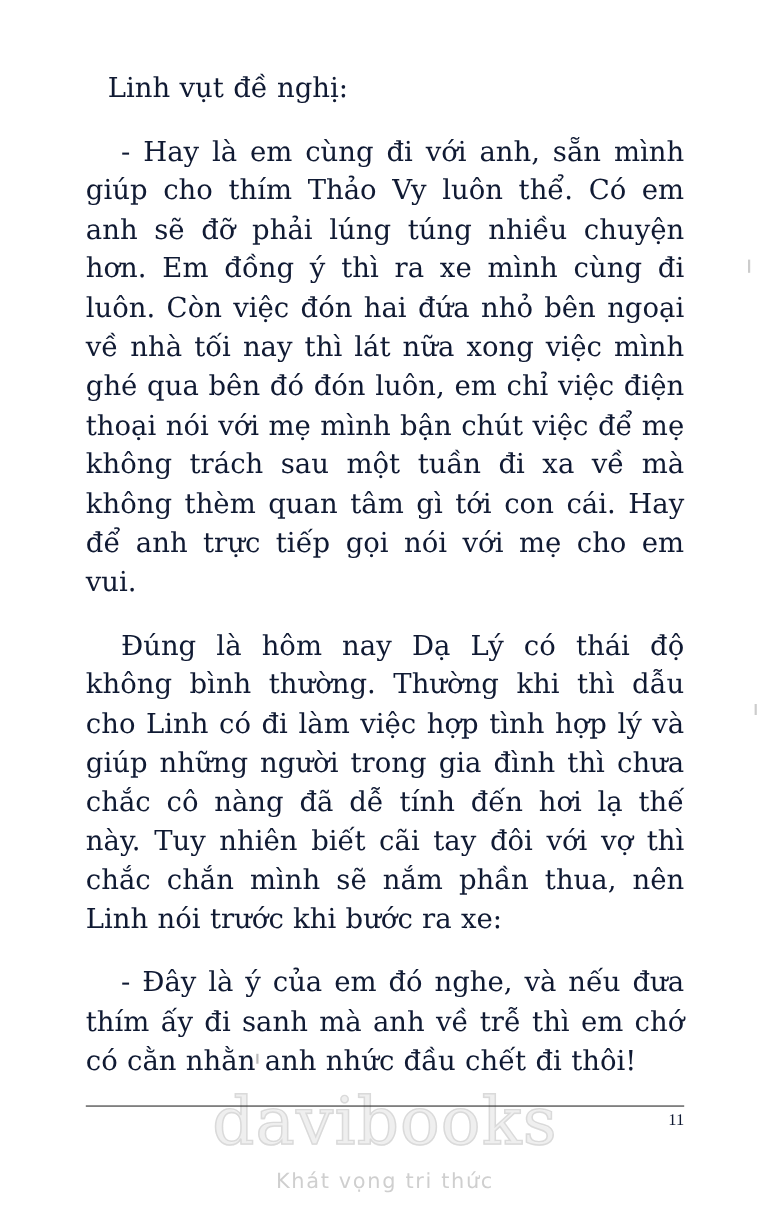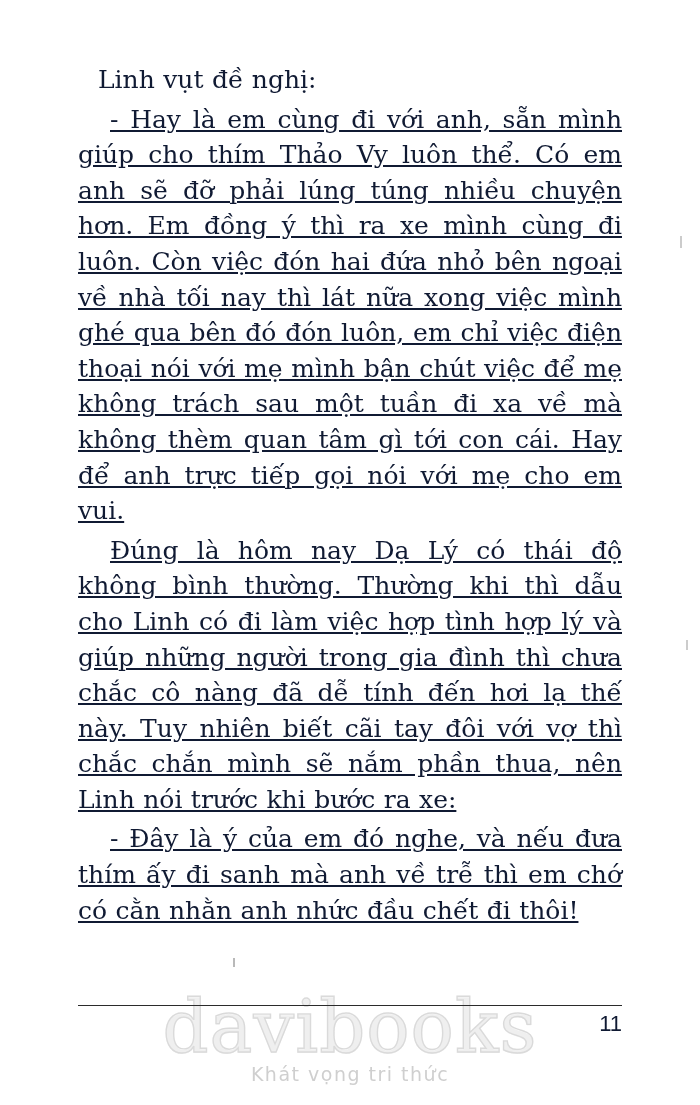--- a/index.html
+++ b/index.html
@@ -36,22 +36,21 @@
     font-size: 25px;
     line-height: 35.6px;
     text-align: justify;
     text-justify: inter-word;
     color: #101a33;
     text-indent: 32px;
     word-spacing: 0.5px;
   }
 
   p.para + p.para {
-    margin-top: 4px;
-    text-decoration: underline;
+    margin-top: 22px;
   }
 
   p.first {
     text-indent: 20px;
   }
 
   
   .watermark {
     position: absolute;
     left: 0;
@@ -61,21 +60,21 @@
     z-index: 1;
     pointer-events: none;
   }
   .wm-main {
     position: absolute;
     left: 0;
     top: 985px;
     width: 700px;
     text-align: center;
     font-family: "DejaVu Serif", serif;
-    font-size: 72px;
+    font-size: 60px;
     letter-spacing: 1px;
     color: transparent;
     -webkit-text-stroke: 1.4px #d9d9d9;
     text-shadow: 0 1px 0 #efefef;
     opacity: 0.95;
   }
   .wm-sub {
     position: absolute;
     left: 0;
     top: 1063px;
@@ -94,22 +93,22 @@
     top: 1005px;
     width: 544px;
     height: 1px;
     background: #2b2b2b;
     z-index: 4;
   }
   .page-number {
     position: absolute;
     right: 78px;
     top: 1011px;
-    font-family: Liberation Sans, sans-serif;
-    font-size: 22px;
+    font-family: Liberation Serif, serif;
+    font-size: 15px;
     color: #101a33;
     z-index: 4;
   }
 
   
   .speck {
     position: absolute;
     background: #c9c9c9;
     z-index: 2;
   }

